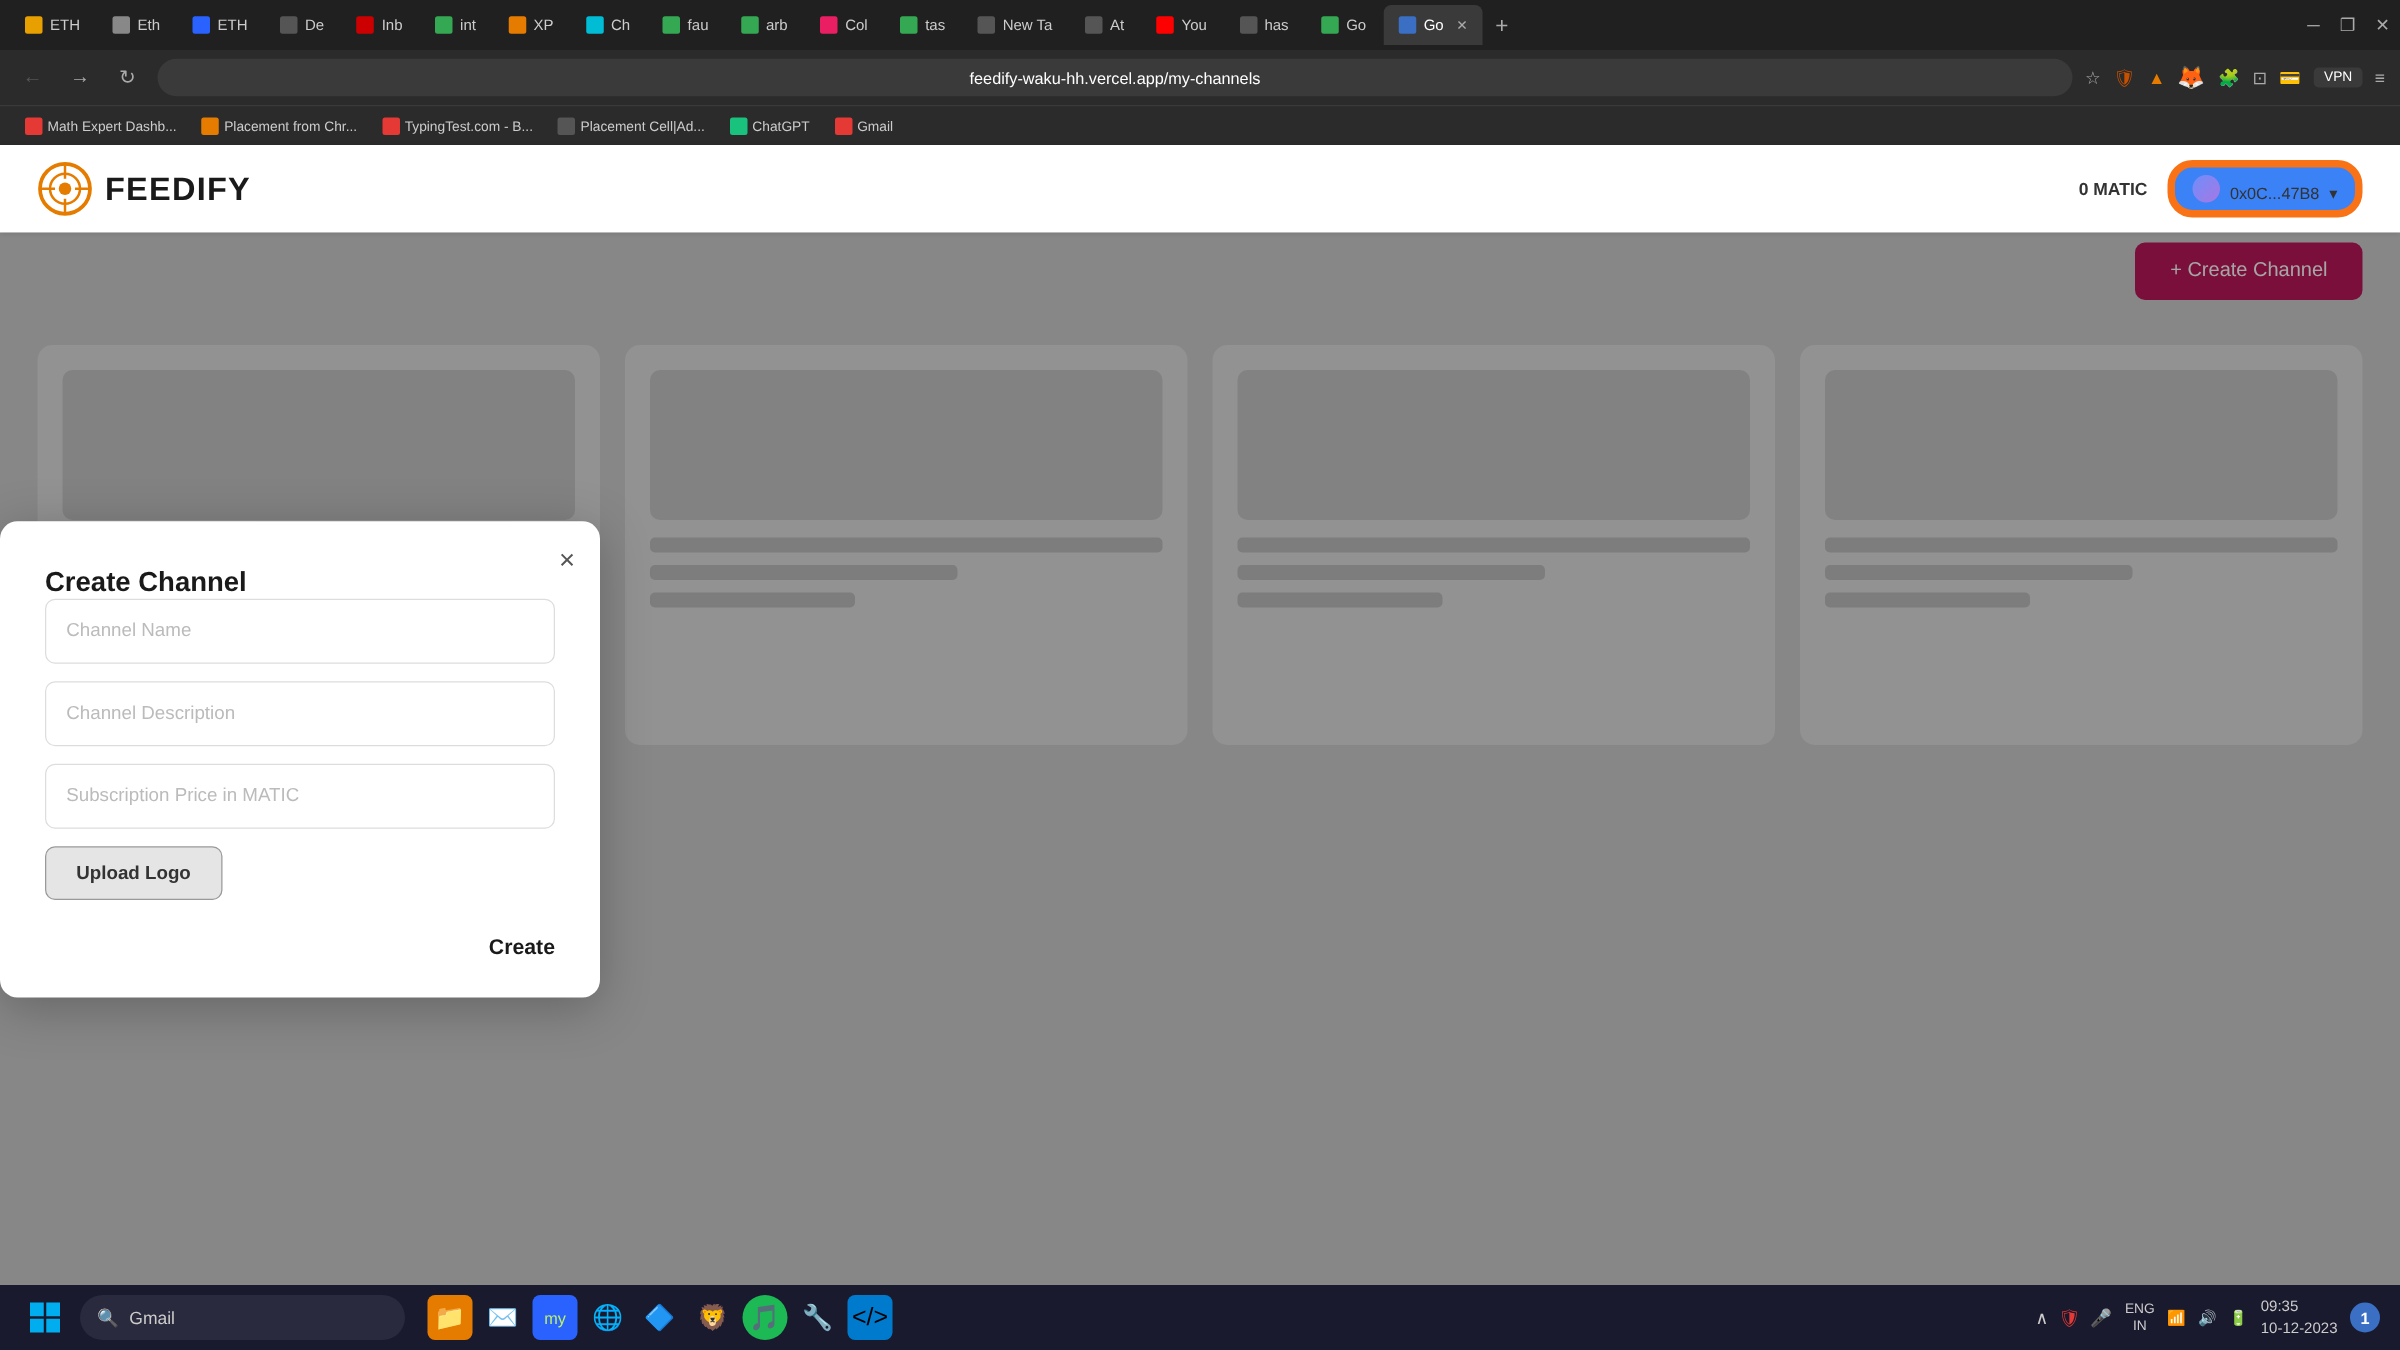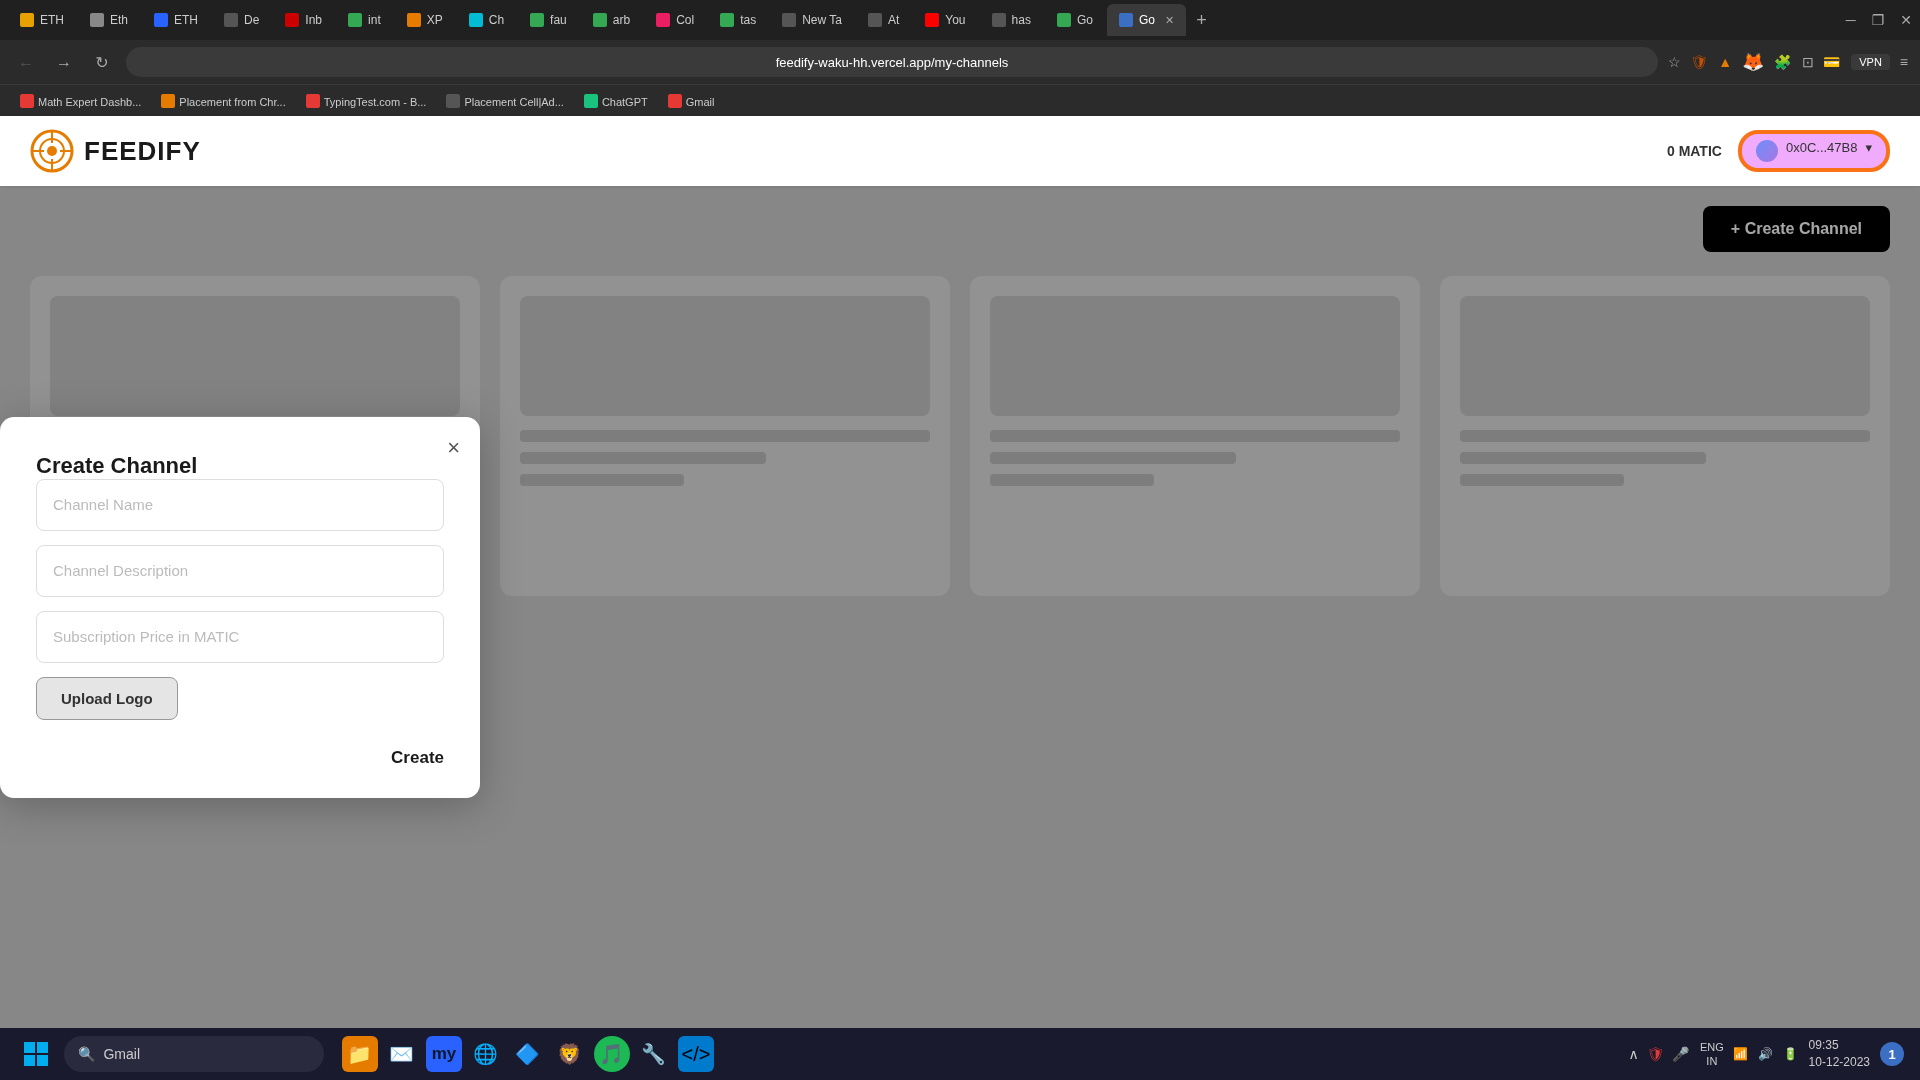--- a/index.html
+++ b/index.html
@@ -28,26 +28,26 @@
     
     .app-area { width: 100%; height: calc(1080px - 116px - 52px); background: #d0d0d0; position: relative; }
 
     
     .app-header { display: flex; align-items: center; height: 70px; background: #fff; padding: 0 30px; box-shadow: 0 1px 4px rgba(0,0,0,0.1); gap: 44px; }
     .logo-area { display: flex; align-items: center; gap: 10px; }
     .logo-icon { width: 44px; height: 44px; }
     .logo-text { font-size: 26px; font-weight: 700; color: #1a1a1a; letter-spacing: 1px; }
     .header-right { margin-left: auto; display: flex; align-items: center; gap: 16px; }
     .matic-badge { font-size: 14px; font-weight: 600; color: #333; }
-    .wallet-badge { display: flex; align-items: flex-start; gap: 8px; background: #f0abfc; border: 4px solid #f97316; border-radius: 20px; padding: 6px 14px; font-size: 13px; color: #333; cursor: pointer; }
+    .wallet-badge { display: flex; align-items: flex-end; gap: 8px; background: #3b82f6; border: 6px solid #f97316; border-radius: 20px; padding: 6px 14px; font-size: 13px; color: #333; cursor: pointer; }
     .wallet-avatar { width: 22px; height: 22px; border-radius: 50%; background: linear-gradient(135deg, #6e8efb, #a777e3); }
 
     
     .main-content { padding: 30px; position: relative; height: calc(100% - 70px); }
-    .create-channel-btn { position: absolute; top: 20px; right: 30px; background: #000000; color: #fff; border: none; border-radius: 8px; padding: 14px 28px; font-size: 16px; font-weight: 700; cursor: pointer; display: flex; align-items: center; gap: 8px; }
+    .create-channel-btn { position: absolute; top: 8px; right: 30px; background: #be185d; color: #fff; border: none; border-radius: 8px; padding: 14px 28px; font-size: 16px; font-weight: 400; cursor: pointer; display: flex; align-items: center; gap: 8px; }
 
     
     .card-grid { display: grid; grid-template-columns: repeat(4, 1fr); gap: 20px; margin-top: 60px; }
     .channel-card { background: #e0e0e0; border-radius: 12px; height: 320px; padding: 20px; }
     .card-img-placeholder { width: 100%; height: 120px; background: #c8c8c8; border-radius: 8px; margin-bottom: 14px; }
     .card-line { height: 12px; background: #c0c0c0; border-radius: 4px; margin-bottom: 10px; }
     .card-line.short { width: 60%; }
     .card-line.shorter { width: 40%; }
 
     
@@ -303,21 +303,21 @@
   </div>
 
   <div class="taskbar-icons">
     <div class="tb-icon" style="background:#e57c00;border-radius:6px;">
       <span>📁</span>
     </div>
     <div class="tb-icon">
       <span>✉️</span>
     </div>
     <div class="tb-icon" style="background:#2962ff;border-radius:6px;">
-      <span style="color:#0f172a;font-size:17px;font-weight:700;">my</span>
+      <span style="color:#bef264;font-size:13px;font-weight:400;">my</span>
     </div>
     <div class="tb-icon">
       <span>🌐</span>
     </div>
     <div class="tb-icon">
       <span>🔷</span>
     </div>
     <div class="tb-icon">
       <span>🦁</span>
     </div>

